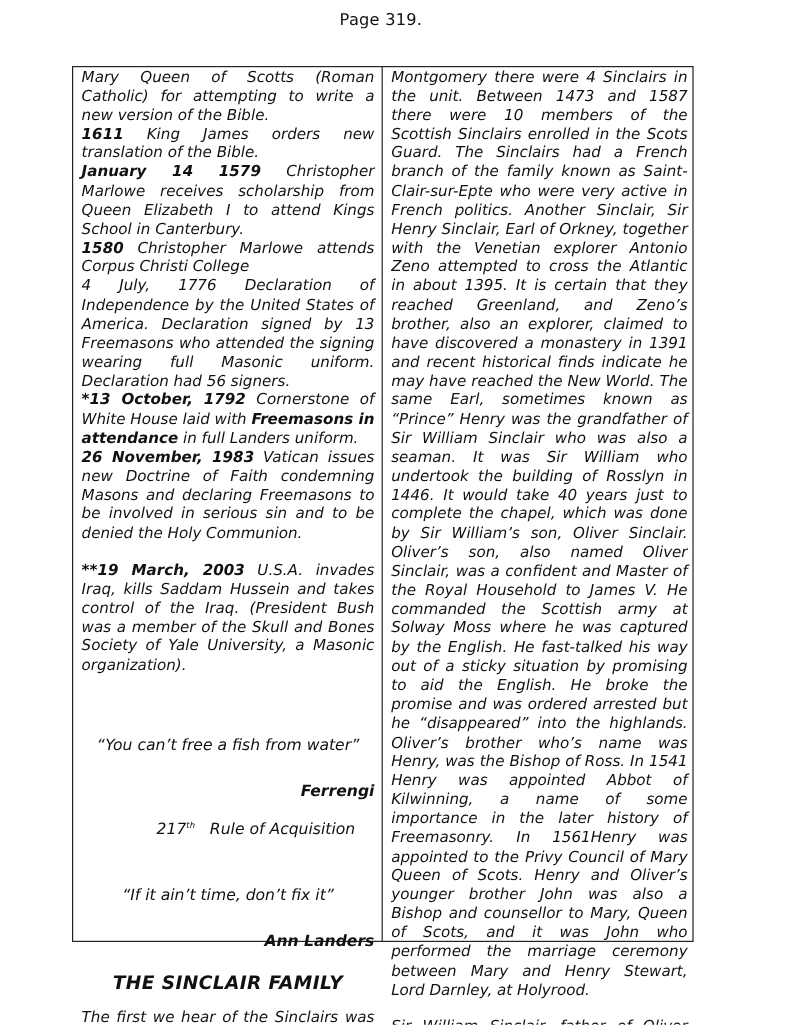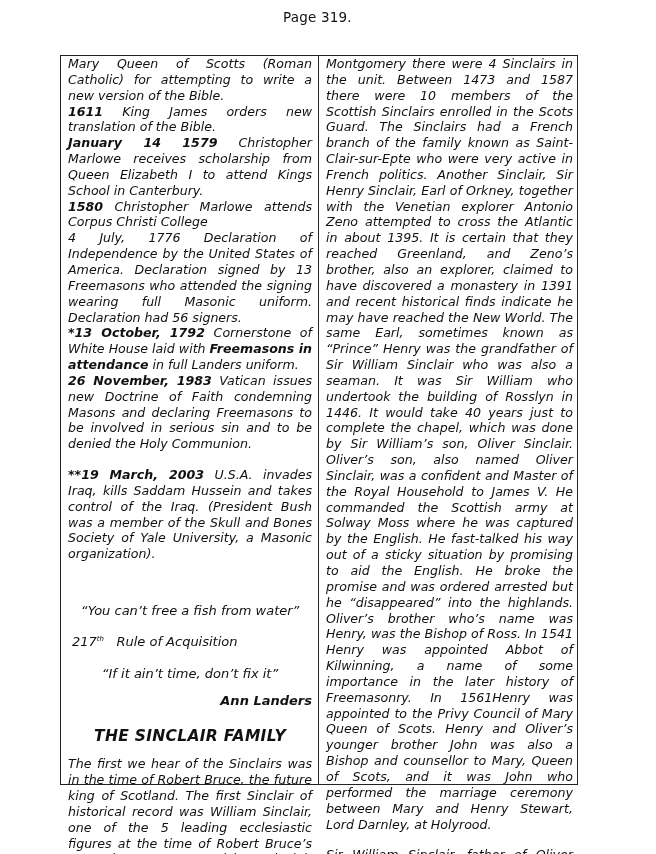--- a/index.html
+++ b/index.html
@@ -11,23 +11,23 @@
            border:1.5px solid #222; box-sizing:border-box; }
   .divider { position:absolute; left:318px; top:55px; width:0; height:730px;
              border-left:1.5px solid #222; }
   .col { position:absolute; top:56px; font-style:italic; font-size:12.6px;
          line-height:15.85px; text-align:justify; }
   .col.left { left:68px; width:244px; }
   .col.right { left:326px; width:247px; }
   .p { margin:0; }
   .p.gap { margin-top:15px; }
   b { font-weight:bold; }
-  .quote { text-align:center; font-size:13px; margin:1px; }
+  .quote { text-align:center; font-size:13px; margin:12px; }
   .attrib { text-align:right; font-weight:bold; font-size:13px; margin:0; }
-  .attrib-sub { text-align:left; font-size:13px; margin:4px; }
+  .attrib-sub { text-align:right; font-size:13px; margin:16px; }
   sup { font-size:7px; vertical-align:super; line-height:0; }
   .heading { text-align:center; font-weight:bold; font-style:italic;
              font-size:15.5px; margin:0; letter-spacing:0.3px; }
 </style>
 </head>
 <body>
 
 <div class="page-number">Page 319.</div>
 
 <div class="frame"></div>
@@ -40,20 +40,21 @@
   <p class="p"><b>January 14 1579</b><span> Christopher Marlowe receives scholarship from Queen Elizabeth I to attend Kings School in Canterbury.</span></p>
   <p class="p"><b>1580</b><span> Christopher Marlowe attends Corpus Christi College</span></p>
   <p class="p"><span>4 July, 1776 Declaration of Independence by the United States of America.  Declaration signed by 13 Freemasons who attended the signing wearing full Masonic uniform.  Declaration had 56 signers.</span></p>
   <p class="p"><b>*13 October, 1792</b><span> Cornerstone of White House laid with </span><b>Freemasons  in attendance</b><span> in full Landers uniform.</span></p>
   <p class="p"><b>26 November, 1983</b><span> Vatican issues new Doctrine of Faith condemning Masons and declaring Freemasons to be involved in serious sin and to be denied the Holy Communion.</span></p>
   <p class="p gap"><b>**19 March, 2003</b><span> U.S.A. invades Iraq, kills  Saddam Hussein and takes control of the Iraq. (President Bush was a member of the Skull and Bones Society of Yale University, a Masonic organization).</span></p>
 
   <div style="height:40px"></div>
   <p class="quote">“You can’t free a fish from water”</p>
   <div style="height:10px"></div>
+  <p class="attrib">Ferrengi</p>
   <p class="attrib-sub"><span>217</span><sup>th</sup><span style="white-space:pre">   Rule of Acquisition</span></p>
   <div style="height:11px"></div>
   <p class="quote">“If it ain’t time, don’t fix it”</p>
   <div style="height:10px"></div>
   <p class="attrib">Ann Landers</p>
 
   <div style="height:20px"></div>
   <p class="heading">THE SINCLAIR FAMILY</p>
   <div style="height:12px"></div>
   <p class="p">The first we hear of the Sinclairs was in the time of Robert Bruce, the future king of Scotland.  The first Sinclair of historical record was William Sinclair, one of the 5 leading ecclesiastic figures at the time of Robert Bruce’s ascension to power.  Bishop Sinclair also had a nephew, Sir William Sinclair, and it was Sir William, along with Sir James Douglas, who set out for the holy land with Robert Bruce’s heart after his death in 1329.  They didn’t make it.  The Scots Guard boasted a number of Sinclairs.  During the period of Gabriel de</p>

